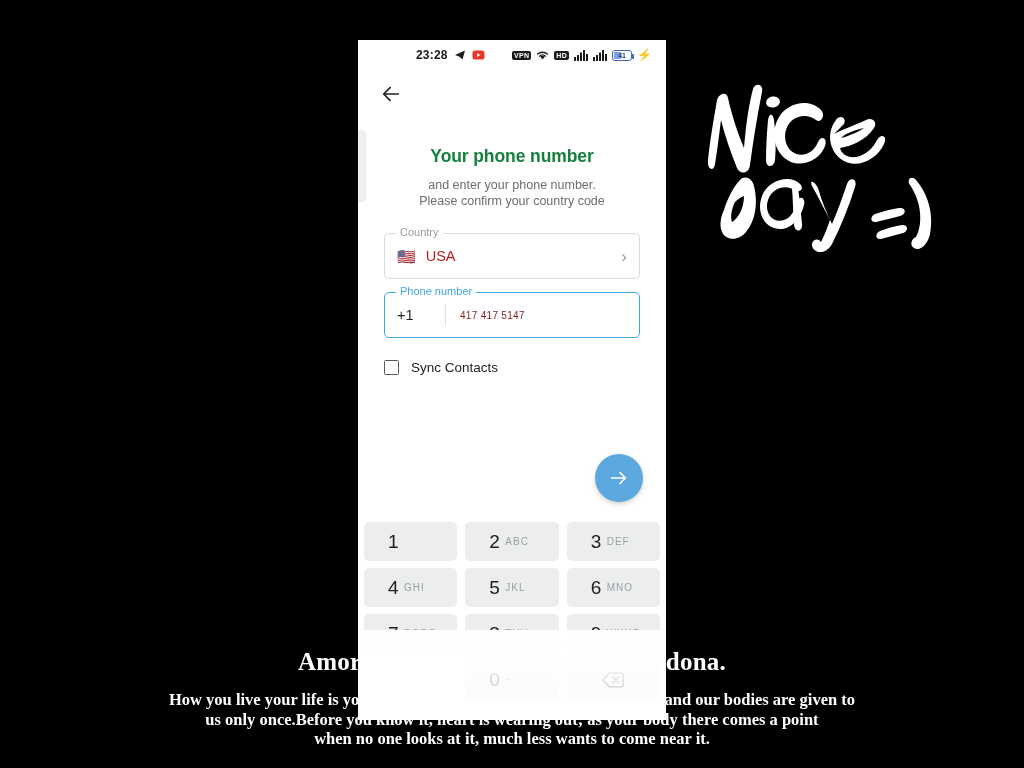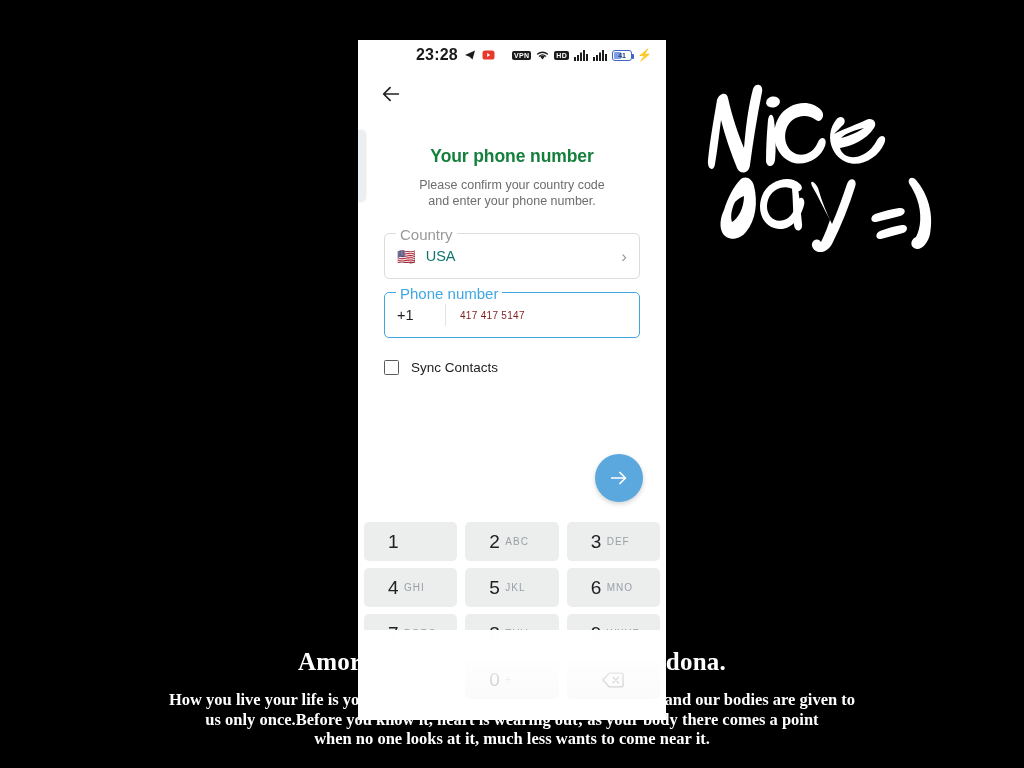--- a/index.html
+++ b/index.html
@@ -66,21 +66,21 @@
   
   .statusbar {
     position: relative;
     height: 30px;
     display: flex; align-items: center;
     padding: 0 14px;
     font-size: 11.5px;
     color: #111;
   }
   .sb-left { display: flex; align-items: center; gap: 6px; margin-left: 44px; }
-  .sb-time { font-size: 16px; font-weight: 600; color: #1a1a1a; letter-spacing: 0.2px; }
+  .sb-time { font-size: 12px; font-weight: 600; color: #1a1a1a; letter-spacing: 0.2px; }
   .sb-right { display: flex; align-items: center; gap: 5px; margin-left: auto; }
   .badge-box {
     display: inline-flex; align-items: center; justify-content: center;
     background: #1b1b1b; color: #fff;
     font-size: 7px; font-weight: bold;
     border-radius: 2px; padding: 1px 2px; line-height: 1;
     letter-spacing: 0.3px;
   }
   .batt {
     position: relative;
@@ -140,28 +140,28 @@
     display: flex; align-items: center;
     padding: 0 12px;
     background: #fff;
     cursor: pointer;
   }
   .field .legend {
     position: absolute;
     top: -7px; left: 11px;
     background: #fff;
     padding: 0 4px;
-    font-size: 15px;
+    font-size: 11px;
     color: #9a9a9a;
     line-height: 1;
   }
   .field.focused { border: 1.8px solid #40a7e3; margin-top: 13px; }
   .field.focused .legend { color: #40a7e3; }
   .flag { font-size: 15px; margin-right: 10px; line-height: 1; }
-  .country-val { font-size: 14.5px; color: #0f766e; }
+  .country-val { font-size: 14.5px; color: #b91c1c; }
   .chev { margin-left: auto; color: #9b9b9b; font-size: 17px; line-height: 1; }
 
   .phone-field { margin-top: 28px; }
   .cc { font-size: 14.5px; color: #1f1f1f; width: 48px; }
   .cc-div { width: 1px; height: 22px; background: #e3e3e3; margin-right: 14px; }
   .phone-val { font-size: 10px; color: #7f1d1d; letter-spacing: 0.3px; }
 
   
   .check-row { display: flex; align-items: flex-end; margin-top: 22px; cursor: pointer; }
   .cbox { width: 15px; height: 15px; border: 1.7px solid #5a5a5a; border-radius: 1.5px; }
@@ -304,22 +304,22 @@
 
     <div class="back-row">
       <svg class="back-arrow" viewBox="0 0 24 24">
         <path d="M20,12 H5 M11,5 L4,12 L11,19" stroke="#222" stroke-width="1.9" fill="none" stroke-linecap="round" stroke-linejoin="round"></path>
       </svg>
     </div>
 
     <div class="content">
       <div class="title">Your phone number</div>
       <div class="subtitle">
+        <span>and enter your phone number.</span>
         <span>Please confirm your country code</span>
-        <span>and enter your phone number.</span>
       </div>
 
       <div class="field">
         <span class="legend">Country</span>
         <span class="flag">🇺🇸</span>
         <span class="country-val">USA</span>
         <span class="chev">›</span>
       </div>
 
       <div class="field focused phone-field">

